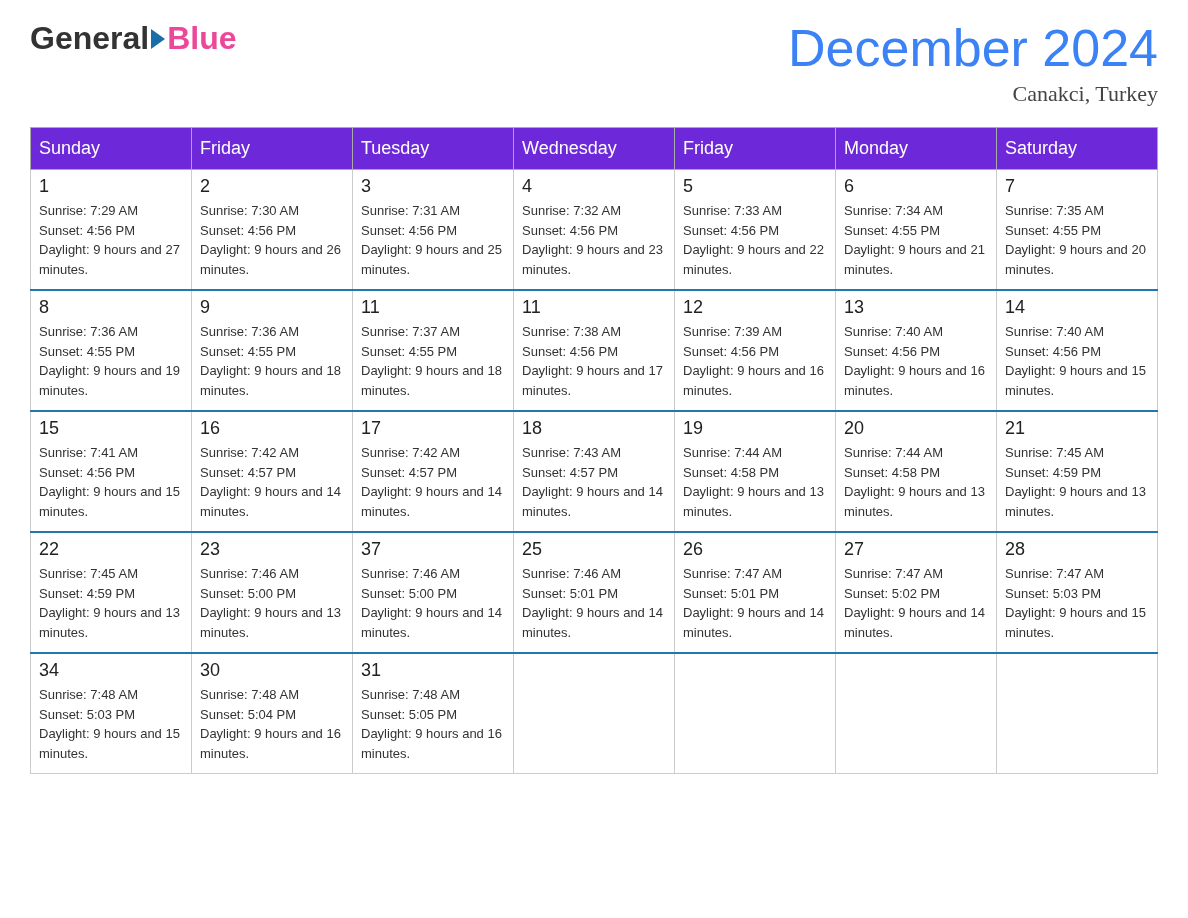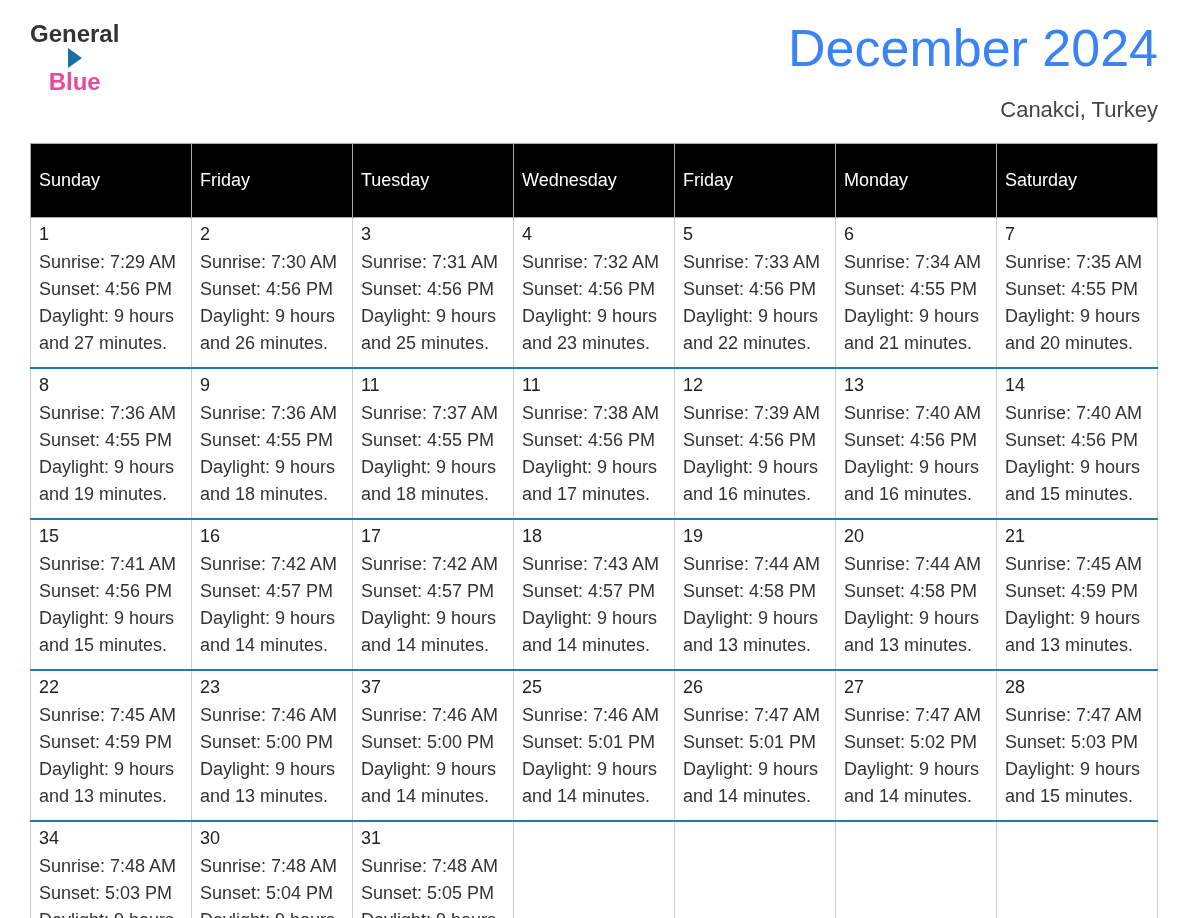--- a/index.html
+++ b/index.html
@@ -15,26 +15,25 @@
       justify-content: space-between;
       align-items: flex-start;
       margin-bottom: 20px;
     }
     .logo-container {
       display: flex;
       flex-direction: column;
       align-items: flex-start;
     }
     .logo-text {
-      font-size: 24px;
+      font-size: 32px;
       font-weight: bold;
       color: #333;
       display: flex;
       align-items: center;
-      flex-direction: column;
     }
     .logo-general { color: #333; }
     .logo-arrow {
       display: inline-block;
       width: 0;
       height: 0;
       border-left: 14px solid #1a6ea8;
       border-top: 10px solid transparent;
       border-bottom: 10px solid transparent;
       margin: 0 2px;
@@ -46,54 +45,55 @@
     }
     .month-title {
       font-size: 52px;
       font-weight: normal;
       color: #3b82f6;
       line-height: 1.1;
     }
     .location-title {
       font-size: 22px;
       color: #444;
-      margin-top: 20px;
+      margin-top: 4px;
+      font-family: Liberation Serif, serif;
     }
     .calendar-table {
       width: 100%;
       border-collapse: collapse;
       border: 1px solid #aaa;
     }
     .calendar-table th {
-      background-color: #000000;
+      background-color: #6d28d9;
       color: #fff;
       font-size: 18px;
       font-weight: normal;
-      padding: 26px 8px;
+      padding: 10px 8px;
       text-align: left;
       border: 1px solid #aaa;
     }
     .calendar-table td {
       vertical-align: top;
       padding: 6px 8px 10px 8px;
       border: 1px solid #ccc;
       font-size: 13px;
       color: #333;
       min-height: 100px;
       width: calc(100% / 7);
     }
     .day-number {
       font-size: 18px;
       font-weight: normal;
       color: #222;
       display: block;
       margin-bottom: 4px;
     }
     .day-info {
-      font-size: 18px;
+      font-size: 13px;
       line-height: 1.5;
       color: #333;
     }
     .empty-cell {
       background: #fff;
     }
     .row-divider td {
       border-top: 2px solid #2178b0;
     }
   </style>

